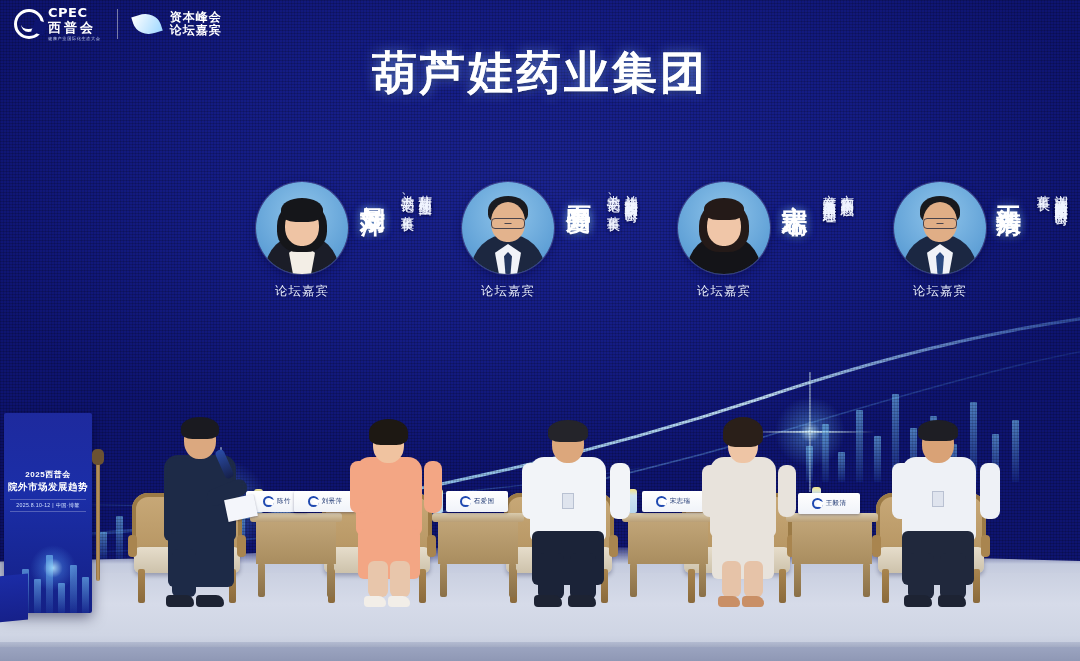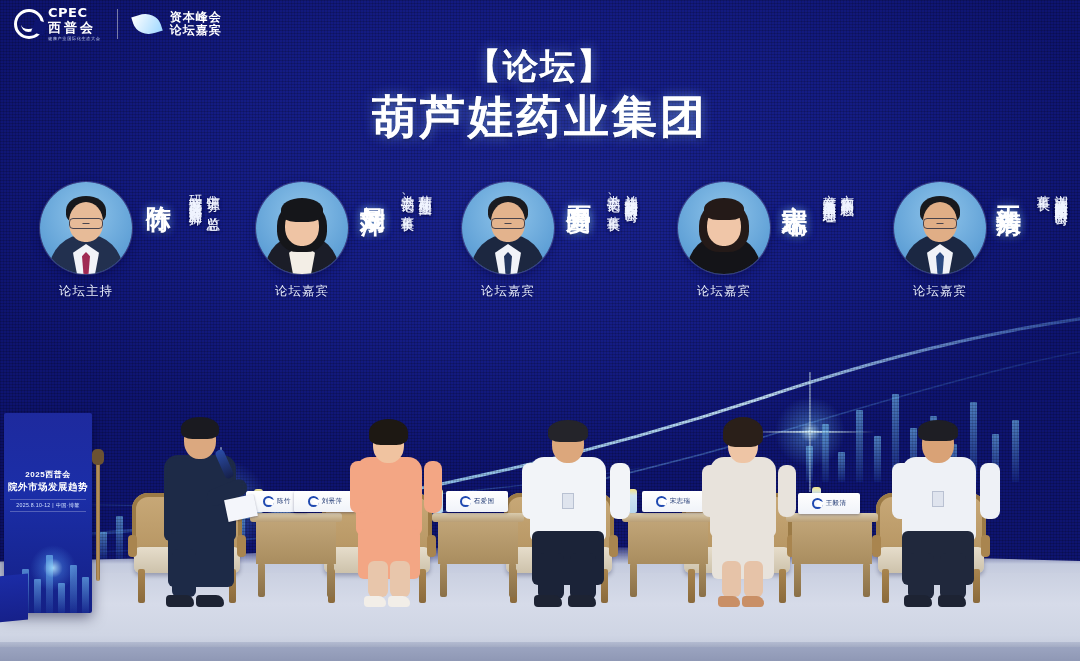--- a/index.html
+++ b/index.html
@@ -372,44 +372,25 @@
     </div>
     <div class="logo-div"></div>
     <div class="logo-leaf"></div>
     <div class="logo-sum">
       <span>资本峰会</span>
       <span>论坛嘉宾</span>
     </div>
   </div>
 
   <div class="title-wrap">
-    <div class="title-line1">【论坛】</div>
     <div class="title-line2">葫芦娃药业集团</div>
   </div>
 
   <div class="speakers">
 
-    <div class="speaker" style="left:34px; width:200px;">
-      <div class="sp-photo-col">
-        <div class="sp-photo">
-          <div class="pt-body" style="background:#22304f;"></div>
-          <div class="pt-shirt"></div>
-          <div class="pt-tie" style="background:#a02a53;"></div>
-          <div class="pt-hair" style="background:#17181c;"></div>
-          <div class="pt-head" style="background:#e7bb98;"></div>
-          <div class="pt-glasses"></div>
-        </div>
-        <div class="sp-role">论坛主持</div>
-      </div>
-      <div class="sp-name" style="left:112px;">陈竹</div>
-      <div class="sp-titles" style="left:152px;">
-        <div class="sp-title-col">中信证券  总监</div>
-        <div class="sp-title-col">研究部首席医疗健康产业分析师</div>
-      </div>
-    </div>
 
     <div class="speaker" style="left:250px; width:190px;">
       <div class="sp-photo-col">
         <div class="sp-photo">
           <div class="pt-body" style="background:#1b1d28;"></div>
           <div class="pt-shirt" style="background:#f3eee6;"></div>
           <div class="pt-hair-long" style="background:#15161a;"></div>
           <div class="pt-head" style="background:#efc4a4; top:24px;"></div>
           <div class="pt-hair" style="background:#15161a; top:16px; width:42px; height:24px;"></div>
         </div>

